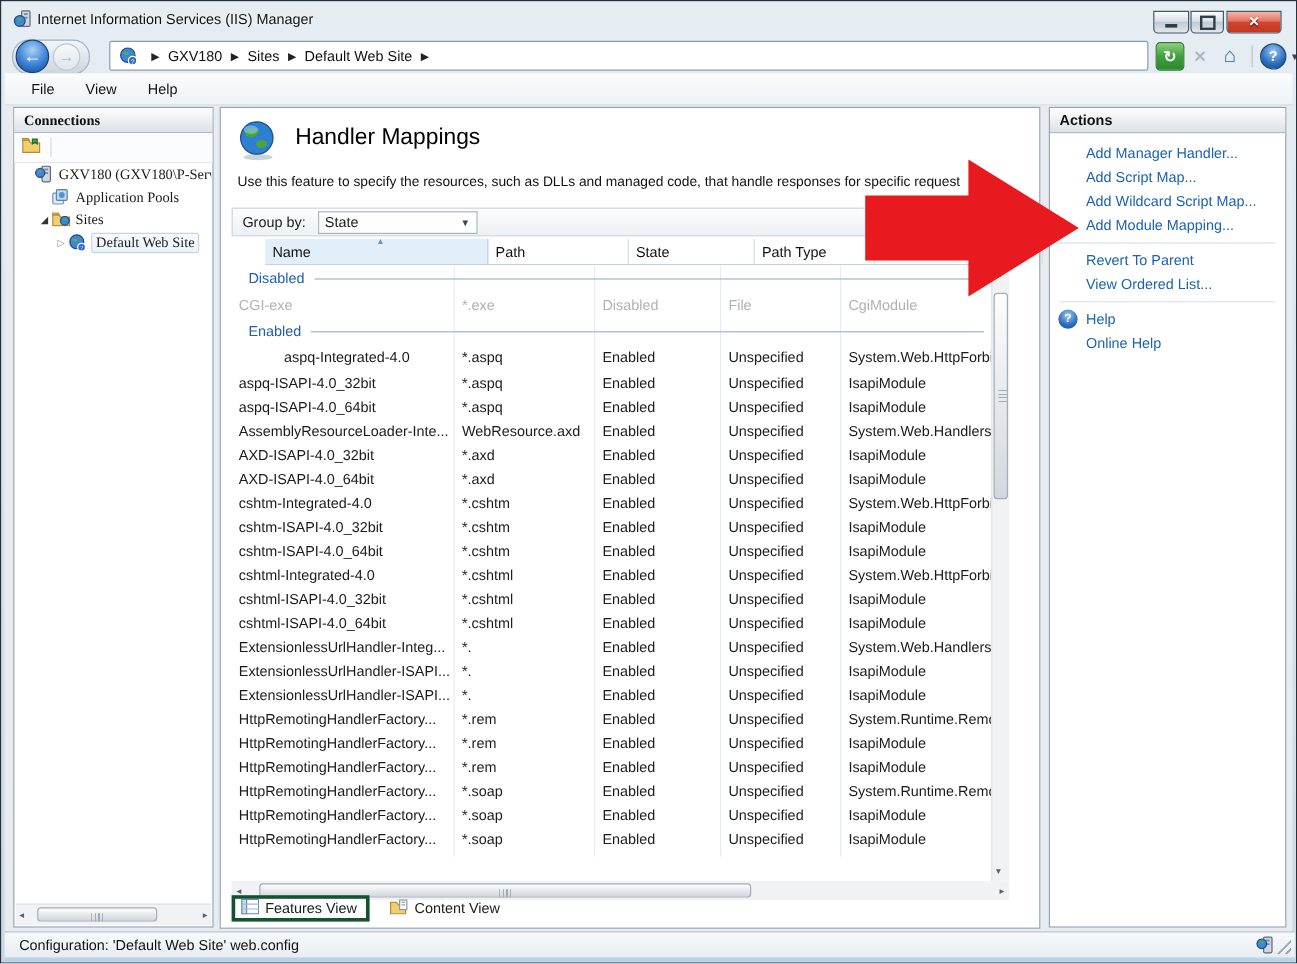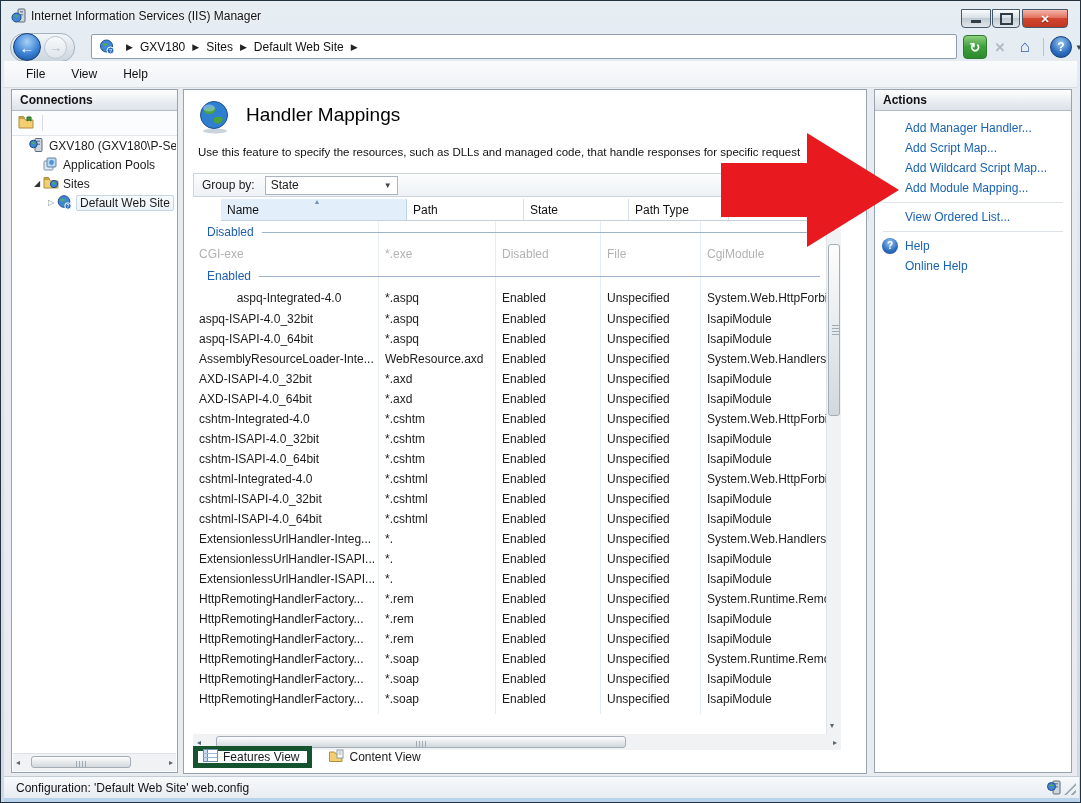--- a/index.html
+++ b/index.html
@@ -93,21 +93,21 @@
   .group-label{margin-left:14px;color:var(--group-blue);}
   .group-line{flex:1;height:1px;background:#9db3ca;margin:0 6px 0 8px;}
   .t-row{position:relative;height:20px;display:flex;align-items:center;}
   .t-row.first{height:22px;}
   .cell{white-space:nowrap;overflow:hidden;box-sizing:border-box;padding-left:6px;flex:0 0 auto;}
   .t-row.disabled .cell{color:var(--disabled-gray);}
   .vscroll{position:absolute;right:0;top:21px;width:15px;height:514px;background:#f1f2f3;border-left:1px solid #e0e4e8;box-sizing:border-box;}
   .hscroll{position:absolute;left:0;top:535px;width:648px;height:16px;background:#f1f2f3;}
   .tabs{position:absolute;left:9px;top:656px;display:flex;align-items:center;gap:12px;}
   .tab{height:22px;display:flex;align-items:center;gap:5px;padding:0 8px 0 5px;box-sizing:border-box;}
-  .tab.selected{border:5px solid #14532d;background:#fbfdff;}
+  .tab.selected{border:3px solid #14532d;background:#fbfdff;}
   
   .actions-list{position:absolute;left:0;right:0;top:28px;}
   .action-item{position:relative;height:20px;line-height:20px;padding-left:30px;color:var(--link-blue);cursor:pointer;white-space:nowrap;}
   .action-sep{border-top:1px solid #dde3e9;margin:4px 8px 4px 8px;}
   .action-ico{position:absolute;left:7px;top:2px;width:16px;height:16px;border-radius:50%;color:#fff;
     background:radial-gradient(circle at 50% 30%,#9cc8f0,#2a6cbe 60%,#174d92);font-size:10px;font-weight:bold;
     display:flex;align-items:center;justify-content:center;}
   
   .statusbar{position:absolute;left:3px;top:775px;width:1075px;height:22px;
     background:linear-gradient(#f7f9fb,#e8edf2);border-top:1px solid #c3cdd5;box-sizing:border-box;}
@@ -195,21 +195,21 @@
   </div>
 
   <div class="menubar">
       <div class="menu-item">File</div>
       <div class="menu-item">View</div>
       <div class="menu-item">Help</div>
     </div>
 
   <div class="workspace"></div>
 
-  <div class="panel" style="left:10px;top:88px;width:167px;height:684px;">
+  <div class="panel" style="left:10px;top:88px;width:167px;height:684px;font-family:Liberation Serif, serif;">
     <div class="panel-header">Connections</div>
     <div class="conn-toolbar">
       <span>
         <svg width="16" height="14" viewBox="0 0 16 14">
           <path d="M1 3 h5 l1.5 2 H15 v8 H1z" fill="#f3cf72" stroke="#b08f3a"></path>
           <path d="M1 3 v-1.5 h4.5 l1 1.5z" fill="#e9bd54" stroke="#b08f3a"></path>
           <path d="M9 2 l4 0 l0 4 l-2 -1.2 l-2 1.2z" fill="#3f9e3f" stroke="#256d25"></path>
         </svg>
       </span>
       <span class="tb-sep"></span>
@@ -509,20 +509,21 @@
   </div>
 
   <div class="panel" style="left:873px;top:88px;width:198px;height:684px;">
     <div class="panel-header">Actions</div>
     <div class="actions-list">
         <div class="action-item"><span>Add Manager Handler...</span></div>
         <div class="action-item"><span>Add Script Map...</span></div>
         <div class="action-item"><span>Add Wildcard Script Map...</span></div>
         <div class="action-item"><span>Add Module Mapping...</span></div>
         <div class="action-sep"></div>
+        <div class="action-item"><span>Revert To Parent</span></div>
         <div class="action-item"><span>View Ordered List...</span></div>
         <div class="action-sep"></div>
         <div class="action-item"><span class="action-ico">?</span><span>Help</span></div>
         <div class="action-item"><span>Online Help</span></div>
       </div>
   </div>
 
   <div class="statusbar">
     <span class="status-text">Configuration: 'Default Web Site' web.config</span>
     <span class="status-icon">

